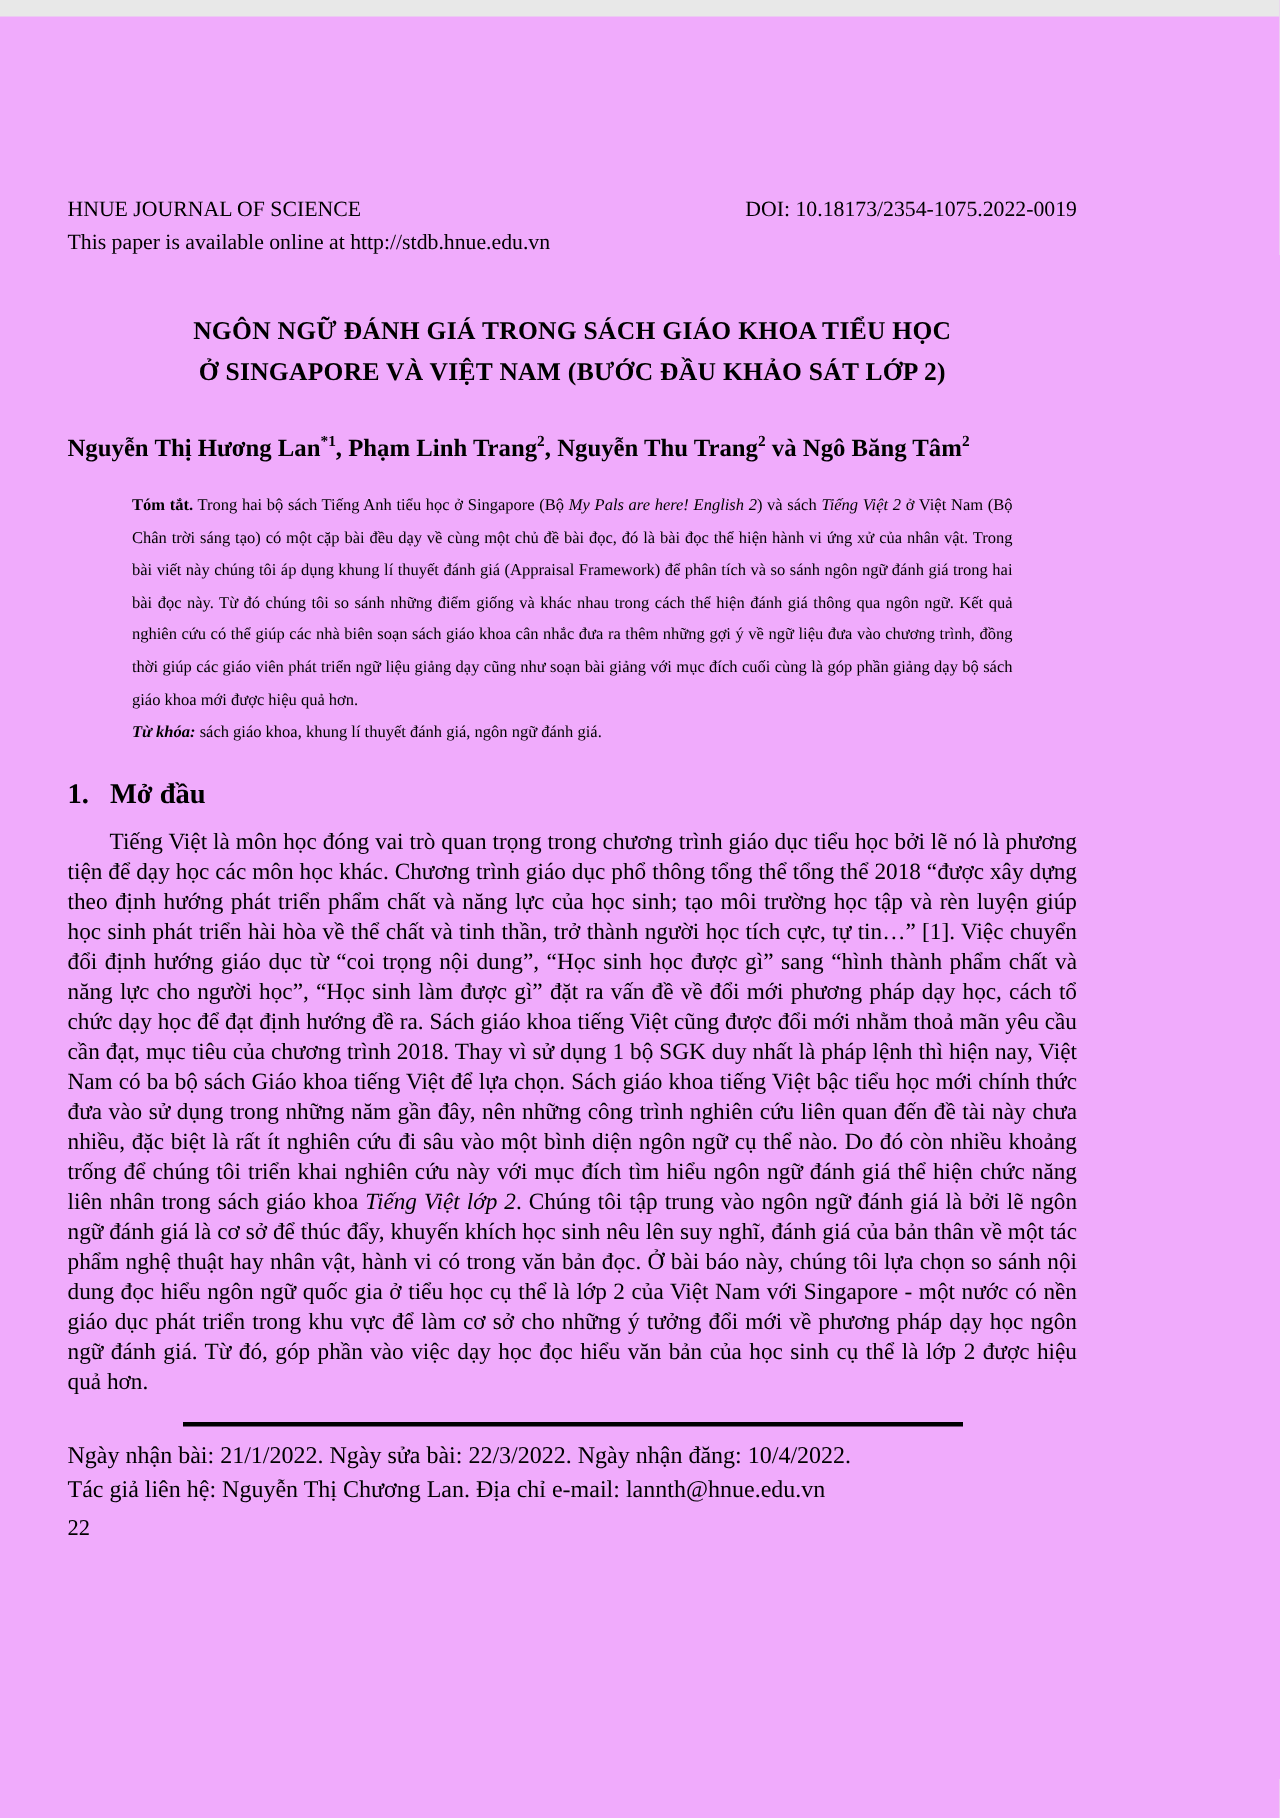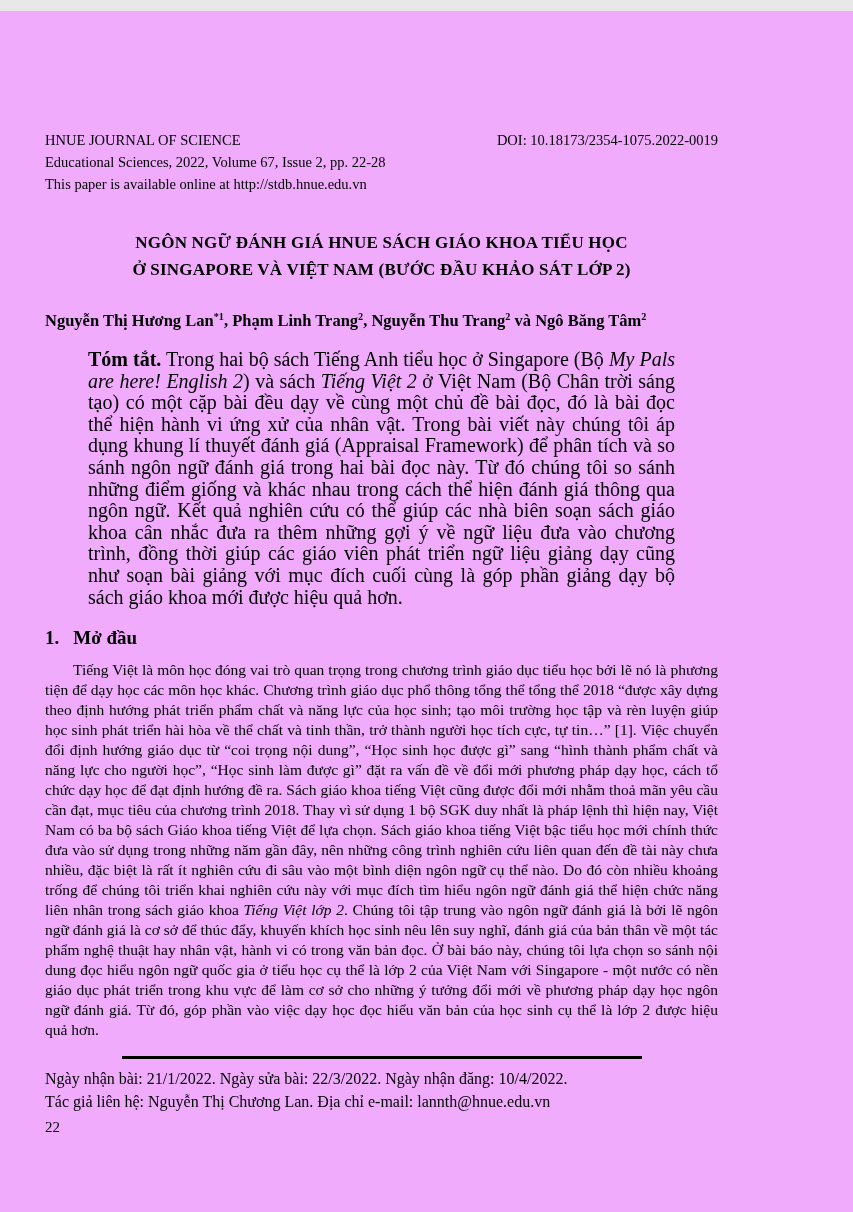--- a/index.html
+++ b/index.html
@@ -26,21 +26,21 @@
   .hdr-row1 { display: flex; justify-content: space-between; }
   
   .title-block { margin-top: 34px; text-align: center; font-weight: bold; font-size: 17px; line-height: 27px; letter-spacing: 0.2px; }
   
   .authors { margin-top: 26px; text-align: left; font-weight: bold; font-size: 16.5px; line-height: 24px; }
   .authors sup { font-weight: bold; }
   
   .affil { text-align: center; font-style: italic; font-size: 15.5px; line-height: 27px; }
   
   .abstract-block { margin: 16px 43px 0 43px; }
-  .abstract, .keywords { font-size: 20px; line-height: 21.6px; text-align: justify; }
+  .abstract, .keywords { font-size: 11px; line-height: 21.6px; text-align: justify; }
   
   .section-heading { margin-top: 18px; font-size: 19px; font-weight: bold; line-height: 24px; }
   .section-heading .sec-num { margin-right: 14px; }
   
   .body-par { margin-top: 10px; font-size: 15.5px; line-height: 20px; text-align: justify; text-indent: 28px; }
   
   .footnote-rule { margin-top: 16px; width: 520px; border: 0; border-top: 3px solid #000; }
   .footnote-line { font-size: 16px; line-height: 23px; }
   .page-number { margin-top: 4px; font-size: 15px; line-height: 20px; }
   
@@ -53,34 +53,34 @@
 <body>
 
 <div class="page">
   <div class="content">
 
     <div class="hdr">
       <div class="hdr-row1">
         <span>HNUE JOURNAL OF SCIENCE</span>
         <span>DOI: 10.18173/2354-1075.2022-0019</span>
       </div>
-      <div>Educational Sciences, 2022, Volume 67, Issue 2, pp. 22-28</div>
       <div>This paper is available online at http://stdb.hnue.edu.vn</div>
     </div>
 
     <div class="title-block">
-      <div>NGÔN NGỮ ĐÁNH GIÁ HNUE SÁCH GIÁO KHOA TIỂU HỌC</div>
+      <div>NGÔN NGỮ ĐÁNH GIÁ TRONG SÁCH GIÁO KHOA TIỂU HỌC</div>
       <div>Ở SINGAPORE VÀ VIỆT NAM (BƯỚC ĐẦU KHẢO SÁT LỚP 2)</div>
     </div>
 
     <div class="authors"><span>Nguyễn Thị Hương Lan</span><sup>*1</sup><span>, Phạm Linh Trang</span><sup>2</sup><span>, Nguyễn Thu Trang</span><sup>2</sup><span> và Ngô Băng Tâm</span><sup>2</sup></div>
 
 
     <div class="abstract-block">
       <div class="abstract"><span class="run-b">Tóm tắt.</span><span> Trong hai bộ sách Tiếng Anh tiểu học ở Singapore (Bộ </span><span class="run-i">My Pals are here! English 2</span><span>) và sách </span><span class="run-i">Tiếng Việt 2</span><span> ở Việt Nam (Bộ Chân trời sáng tạo) có một cặp bài đều dạy về cùng một chủ đề bài đọc, đó là bài đọc thể hiện hành vi ứng xử của nhân vật. Trong bài viết này chúng tôi áp dụng khung lí thuyết đánh giá (Appraisal Framework) để phân tích và so sánh ngôn ngữ đánh giá trong hai bài đọc này. Từ đó chúng tôi so sánh những điểm giống và khác nhau trong cách thể hiện đánh giá thông qua ngôn ngữ. Kết quả nghiên cứu có thể giúp các nhà biên soạn sách giáo khoa cân nhắc đưa ra thêm những gợi ý về ngữ liệu đưa vào chương trình, đồng thời giúp các giáo viên phát triển ngữ liệu giảng dạy cũng như soạn bài giảng với mục đích cuối cùng là góp phần giảng dạy bộ sách giáo khoa mới được hiệu quả hơn.</span></div>
+      <div class="keywords"><span class="run-bi">Từ khóa:</span><span> sách giáo khoa, khung lí thuyết đánh giá, ngôn ngữ đánh giá.</span></div>
     </div>
 
     <div class="section-heading">
       <span class="sec-num">1.</span><span>Mở đầu</span>
     </div>
 
     <div class="body-par"><span>Tiếng Việt là môn học đóng vai trò quan trọng trong chương trình giáo dục tiểu học bởi lẽ nó là phương tiện để dạy học các môn học khác. Chương trình giáo dục phổ thông tổng thể tổng thể 2018 “được xây dựng theo định hướng phát triển phẩm chất và năng lực của học sinh; tạo môi trường học tập và rèn luyện giúp học sinh phát triển hài hòa về thể chất và tinh thần, trở thành người học tích cực, tự tin…” [1]. Việc chuyển đổi định hướng giáo dục từ “coi trọng nội dung”, “Học sinh học được gì” sang “hình thành phẩm chất và năng lực cho người học”, “Học sinh làm được gì” đặt ra vấn đề về đổi mới phương pháp dạy học, cách tổ chức dạy học để đạt định hướng đề ra. Sách giáo khoa tiếng Việt cũng được đổi mới nhằm thoả mãn yêu cầu cần đạt, mục tiêu của chương trình 2018. Thay vì sử dụng 1 bộ SGK duy nhất là pháp lệnh thì hiện nay, Việt Nam có ba bộ sách Giáo khoa tiếng Việt để lựa chọn. Sách giáo khoa tiếng Việt bậc tiểu học mới chính thức đưa vào sử dụng trong những năm gần đây, nên những công trình nghiên cứu liên quan đến đề tài này chưa nhiều, đặc biệt là rất ít nghiên cứu đi sâu vào một bình diện ngôn ngữ cụ thể nào. Do đó còn nhiều khoảng trống để chúng tôi triển khai nghiên cứu này với mục đích tìm hiểu ngôn ngữ đánh giá thể hiện chức năng liên nhân trong sách giáo khoa </span><span class="run-i">Tiếng Việt lớp 2</span><span>. Chúng tôi tập trung vào ngôn ngữ đánh giá là bởi lẽ ngôn ngữ đánh giá là cơ sở để thúc đẩy, khuyến khích học sinh nêu lên suy nghĩ, đánh giá của bản thân về một tác phẩm nghệ thuật hay nhân vật, hành vi có trong văn bản đọc. Ở bài báo này, chúng tôi lựa chọn so sánh nội dung đọc hiểu ngôn ngữ quốc gia ở tiểu học cụ thể là lớp 2 của Việt Nam với Singapore - một nước có nền giáo dục phát triển trong khu vực để làm cơ sở cho những ý tưởng đổi mới về phương pháp dạy học ngôn ngữ đánh giá. Từ đó, góp phần vào việc dạy học đọc hiểu văn bản của học sinh cụ thể là lớp 2 được hiệu quả hơn.</span></div>
 
     <hr class="footnote-rule">
     <div class="footnote-line">Ngày nhận bài: 21/1/2022. Ngày sửa bài: 22/3/2022. Ngày nhận đăng: 10/4/2022.</div>

